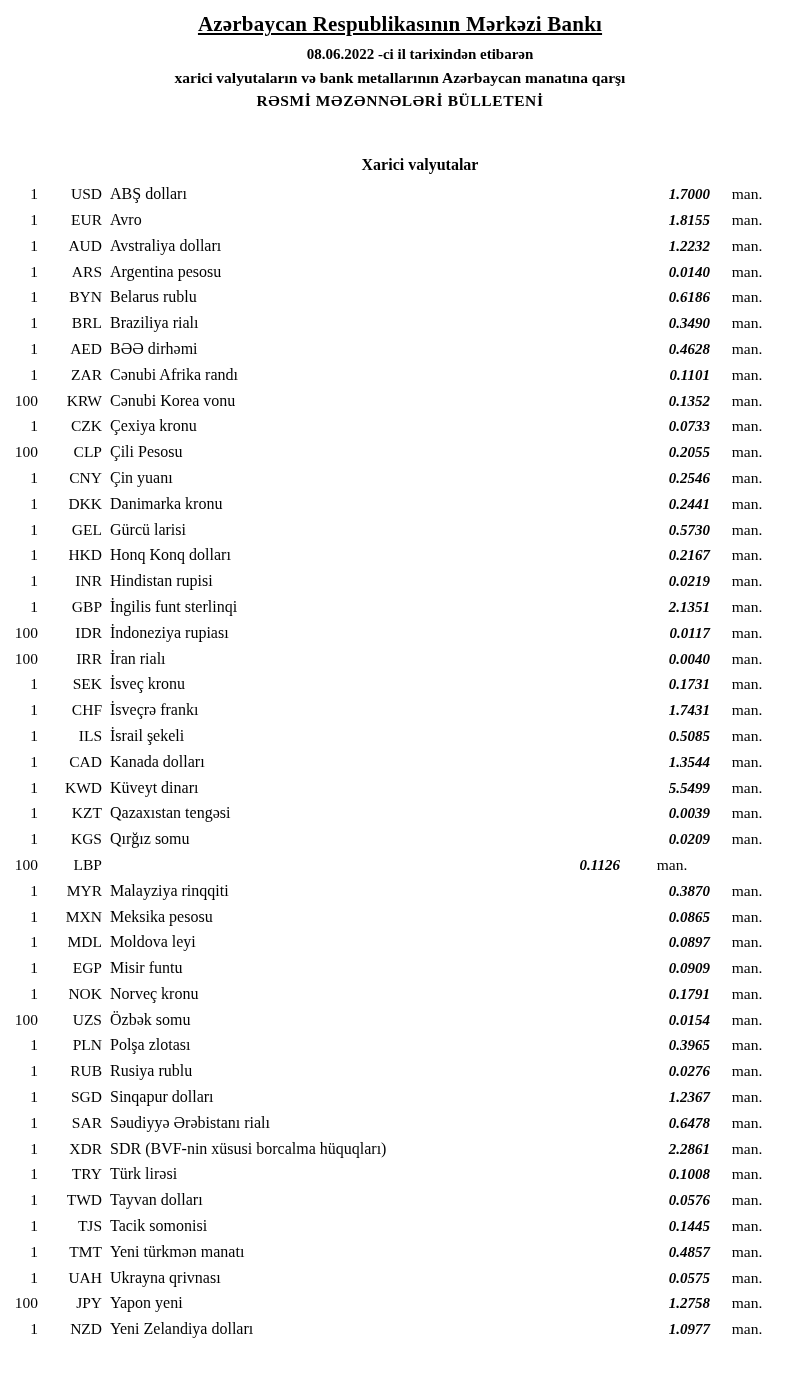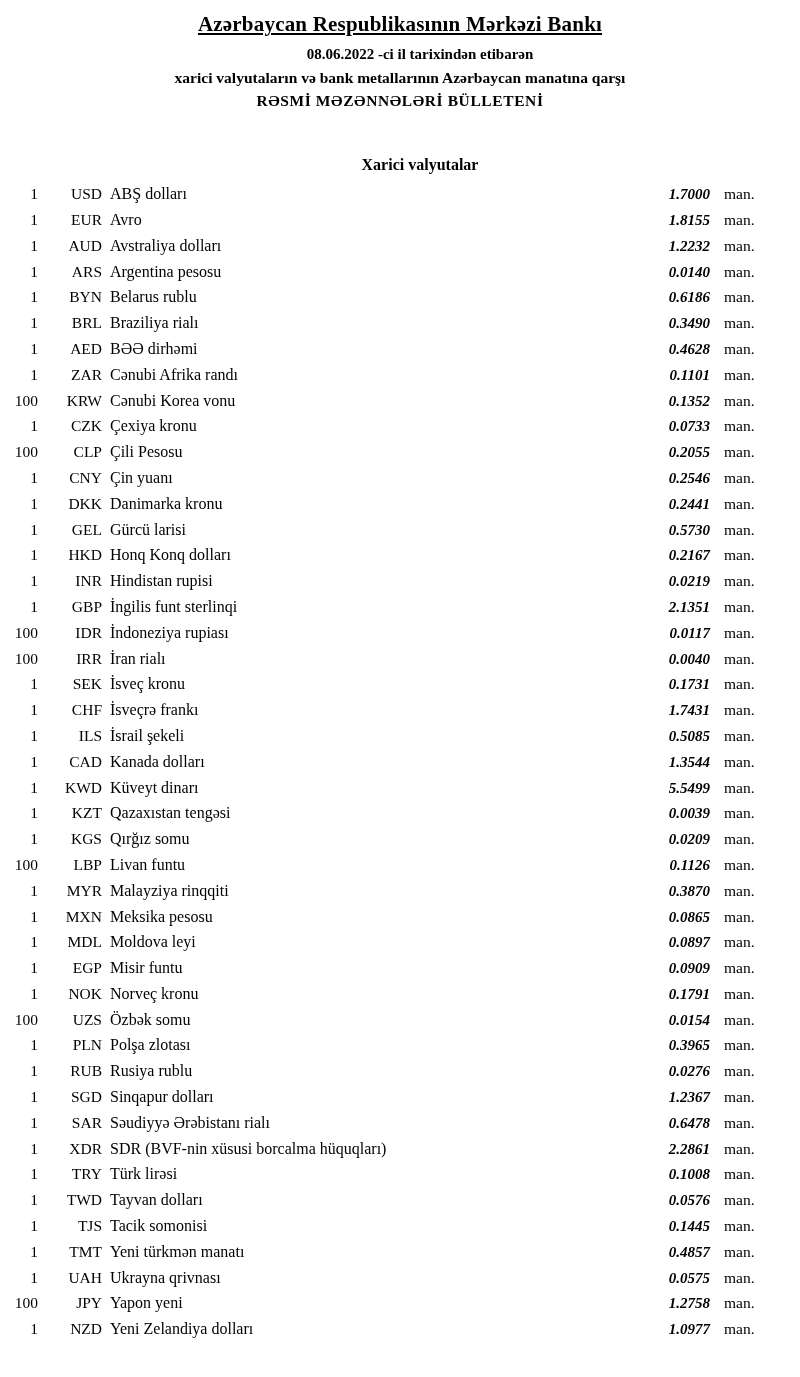--- a/index.html
+++ b/index.html
@@ -75,21 +75,21 @@
     white-space: nowrap;
     overflow: hidden;
   }
   .cell-rate {
     text-align: right;
     font-size: 15px;
     font-weight: bold;
     font-style: italic;
   }
   .cell-unit {
-    text-align: left;
+    text-align: center;
     font-size: 15.5px;
     padding-left: 14px;
   }
 </style>
 </head>
 <body>
 
 <div class="page">
 
   <div class="doc-header">
@@ -306,21 +306,20 @@
     <span class="cell-nominal">1</span>
     <span class="cell-code">KGS</span>
     <span class="cell-name">Qırğız somu</span>
     <span class="cell-rate">0.0209</span>
     <span class="cell-unit">man.</span>
   </div>
 
   <div class="rate-row">
     <span class="cell-nominal">100</span>
     <span class="cell-code">LBP</span>
-    <span class="cell-name">Livan funtu</span>
     <span class="cell-rate">0.1126</span>
     <span class="cell-unit">man.</span>
   </div>
 
   <div class="rate-row">
     <span class="cell-nominal">1</span>
     <span class="cell-code">MYR</span>
     <span class="cell-name">Malayziya rinqqiti</span>
     <span class="cell-rate">0.3870</span>
     <span class="cell-unit">man.</span>

